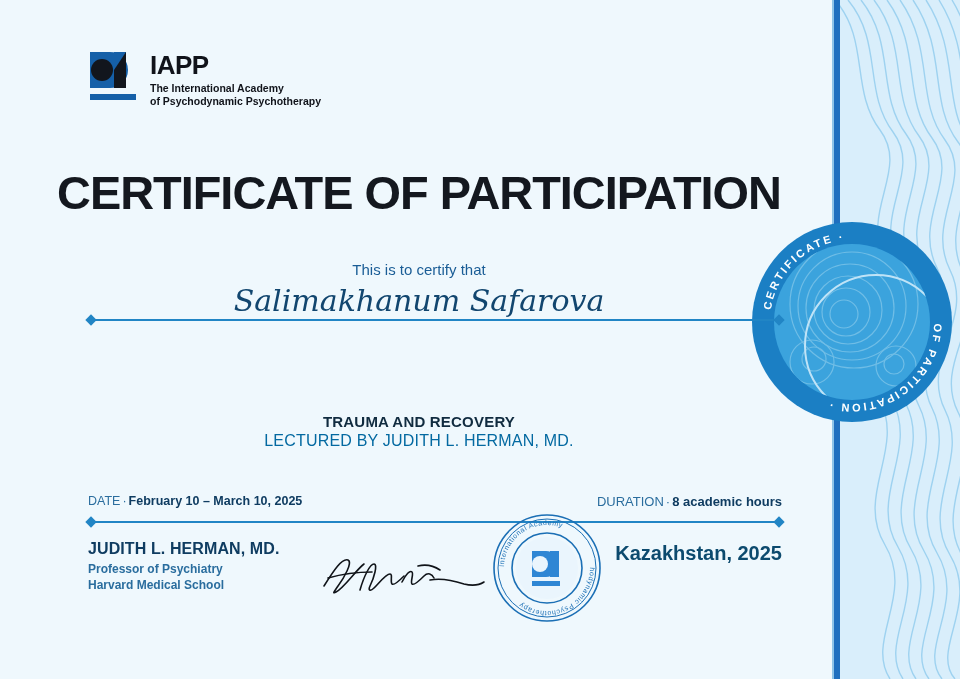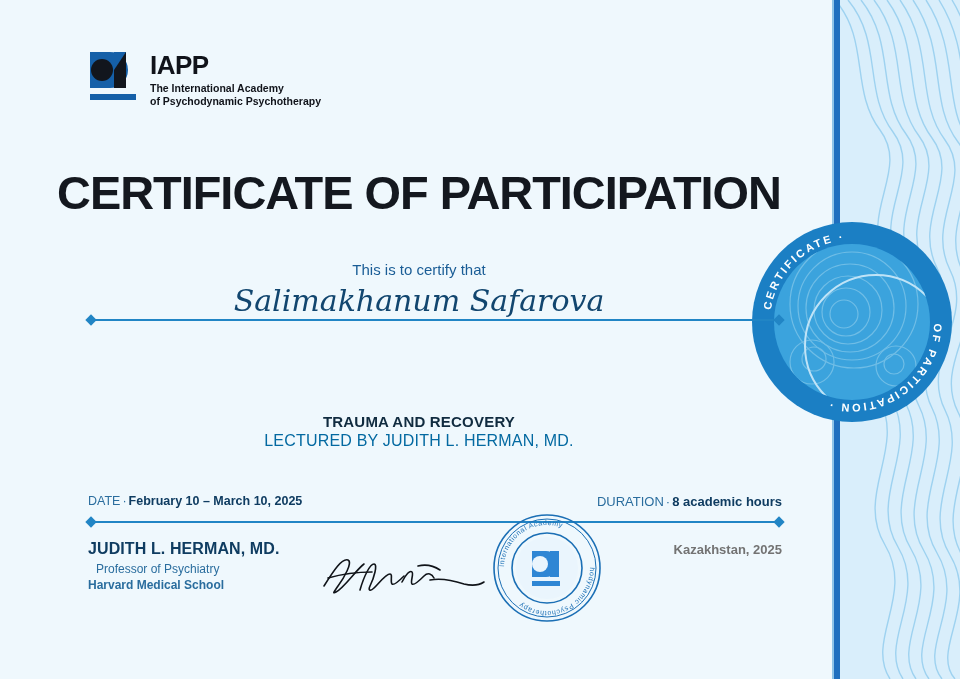--- a/index.html
+++ b/index.html
@@ -260,41 +260,40 @@
     font-size: 16px;
     font-weight: bold;
     color: #0f3c61;
     letter-spacing: 0.1px;
   }
   .signer-role {
     position: absolute;
     left: 88px;
     top: 561px;
     font-size: 12px;
-    font-weight: normal;
+    font-weight: bold;
     color: #2a6d9e;
     line-height: 1.35;
-    margin-left: 8px;
   }
   .signer-org {
     position: absolute;
     left: 88px;
     top: 577px;
     font-size: 12px;
     font-weight: bold;
     color: #2a6d9e;
     line-height: 1.35;
   }
   .location {
     position: absolute;
     right: 178px;
     top: 542px;
-    font-size: 13px;
-    font-weight: bold;
-    color: #737373;
+    font-size: 20px;
+    font-weight: bold;
+    color: #0c4a6e;
   }
 
   .signature-img {
     position: absolute;
     left: 318px;
     top: 552px;
     width: 170px;
     height: 48px;
   }
 

